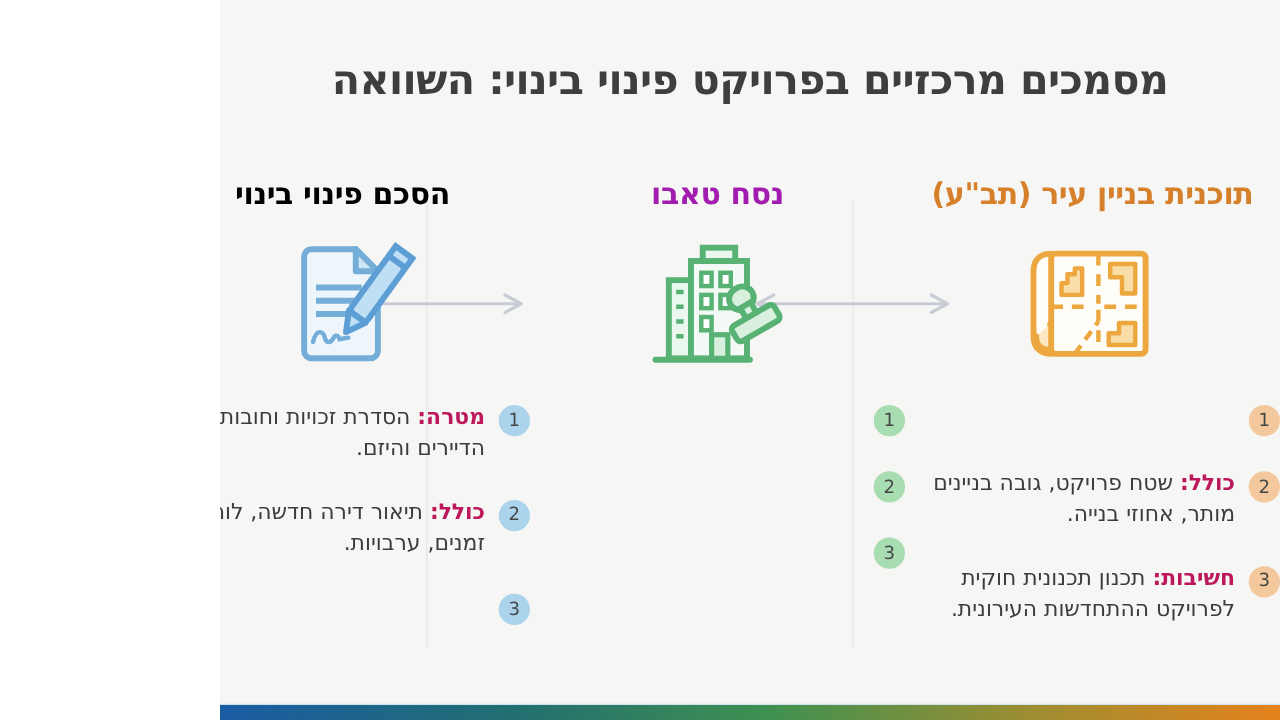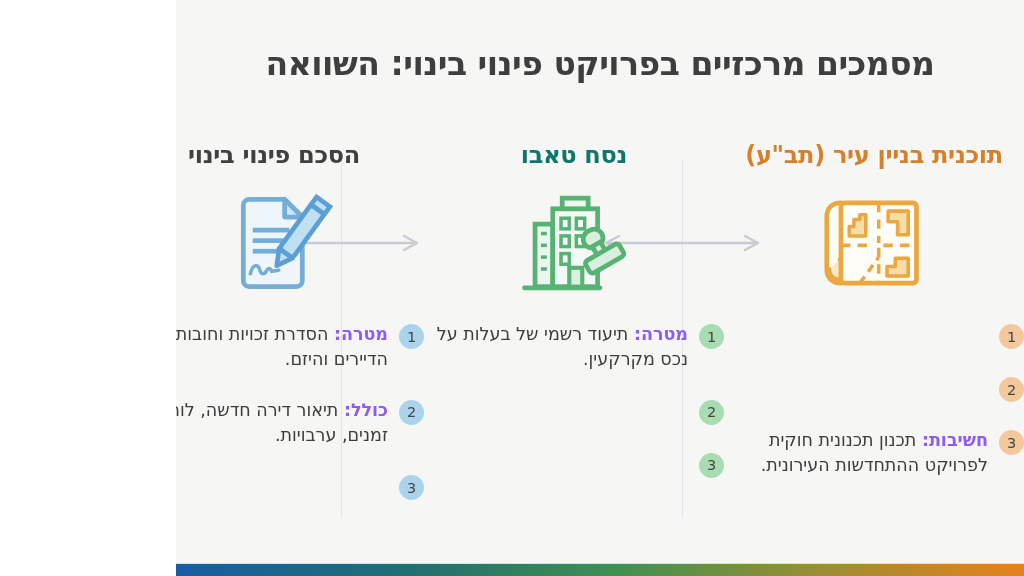--- a/index.html
+++ b/index.html
@@ -27,38 +27,38 @@
     position:absolute;top:138px;right:0;left:0;
     display:flex;
   }
   .col{
     width:341.33px;display:flex;flex-direction:column;align-items:center;
   }
   .col-header{
     margin:0;font-size:24px;font-weight:bold;line-height:34px;letter-spacing:-0.3px;
   }
   .c0 .col-header{color:#d6802c;}
-  .c1 .col-header{color:#0f766e;}
-  .c2 .col-header{color:#404040;}
+  .c1 .col-header{color:#a21caf;}
+  .c2 .col-header{color:#000000;}
   .icon-wrap{margin:12px 0 20px;height:118px;display:flex;align-items:center;justify-content:center;}
   .icon-wrap svg{width:118px;height:118px;}
   .items{display:flex;flex-direction:column;gap:26px;width:300px;}
   .item{display:flex;align-items:flex-start;gap:11px;}
   .badge{
     flex:0 0 auto;width:25px;height:25px;border-radius:50%;
     display:flex;align-items:center;justify-content:center;
     font-size:14.5px;color:#454545;margin-top:2px;
   }
   .c0 .badge{background:#f3c89c;}
   .c1 .badge{background:#a8ddb2;}
   .c2 .badge{background:#abd3ec;}
   .item-text{
     margin:0;font-size:17.5px;line-height:1.42;color:#3c3c3c;text-align:right;
   }
-  .item-text b{color:#8b5cf6;}
+  .item-text b{color:#be185d;}
   .footer-bar{
     position:absolute;bottom:0;right:0;left:0;height:12px;
     background:linear-gradient(90deg,#1a5ca4 0%,#226f70 28%,#3f9150 52%,#9c8e32 76%,#e5821c 100%);
     box-shadow:0 -1px 0 #cfe3ef;
   }
 </style>
 </head>
 <body>
 
 <div class="slide">
@@ -97,20 +97,21 @@
           <path d="M61 70 h7 v-7 h11 v15 h-18 z" fill="#f9dda6" stroke="#eda73f" stroke-width="3" stroke-linejoin="round"></path>
           <path d="M29 44 v-8 h4 v-6 h5 v-4 h5 v18 z" fill="#f9dda6" stroke="#eda73f" stroke-width="3" stroke-linejoin="round"></path>
         </svg>
       </div>
       <div class="items">
         <div class="item">
           <span class="badge">1</span>
         </div>
         <div class="item">
           <span class="badge">2</span>
+          <p class="item-text"><b>כולל:</b> <span>שטח פרויקט, גובה בניינים מותר, אחוזי בנייה.</span></p>
         </div>
         <div class="item">
           <span class="badge">3</span>
           <p class="item-text"><b>חשיבות:</b> <span>תכנון תכנונית חוקית לפרויקט ההתחדשות העירונית.</span></p>
         </div>
       </div>
     </div>
 
     <div class="col c1">
       <h2 class="col-header">נסח טאבו</h2>
@@ -133,21 +134,20 @@
           <g transform="rotate(-30 77 66)">
             <rect x="69" y="36" width="17" height="15" rx="7.5" fill="#d9f0de" stroke="#57b274" stroke-width="4"></rect>
             <rect x="73.5" y="49" width="8" height="9" fill="#d9f0de" stroke="#57b274" stroke-width="4"></rect>
             <rect x="61" y="57" width="33" height="12" rx="3" fill="#d9f0de" stroke="#57b274" stroke-width="4"></rect>
           </g>
         </svg>
       </div>
       <div class="items">
         <div class="item">
           <span class="badge">1</span>
-          <p class="item-text"><b>מטרה:</b> <span>תיעוד רשמי של בעלות על נכס מקרקעין.</span></p>
         </div>
         <div class="item">
           <span class="badge">2</span>
         </div>
         <div class="item">
           <span class="badge">3</span>
         </div>
       </div>
     </div>
 

